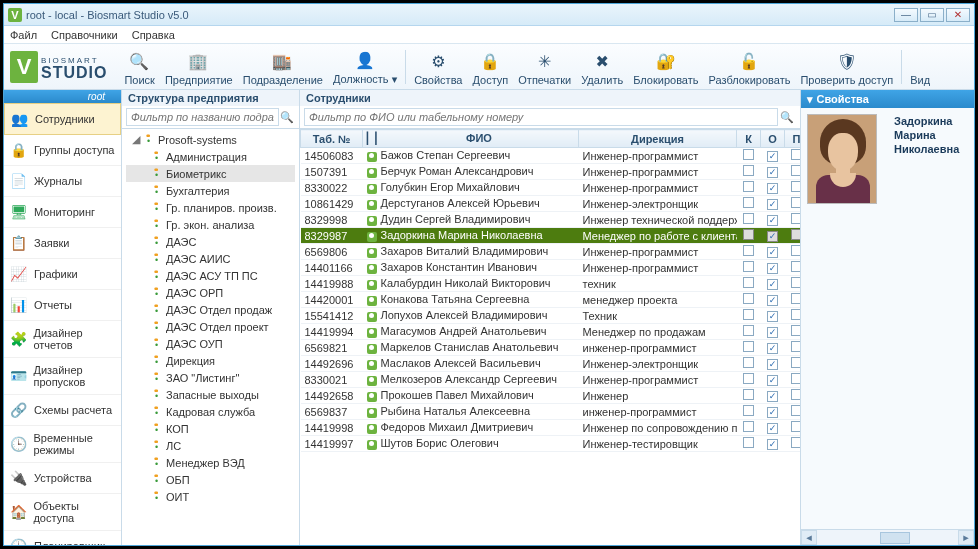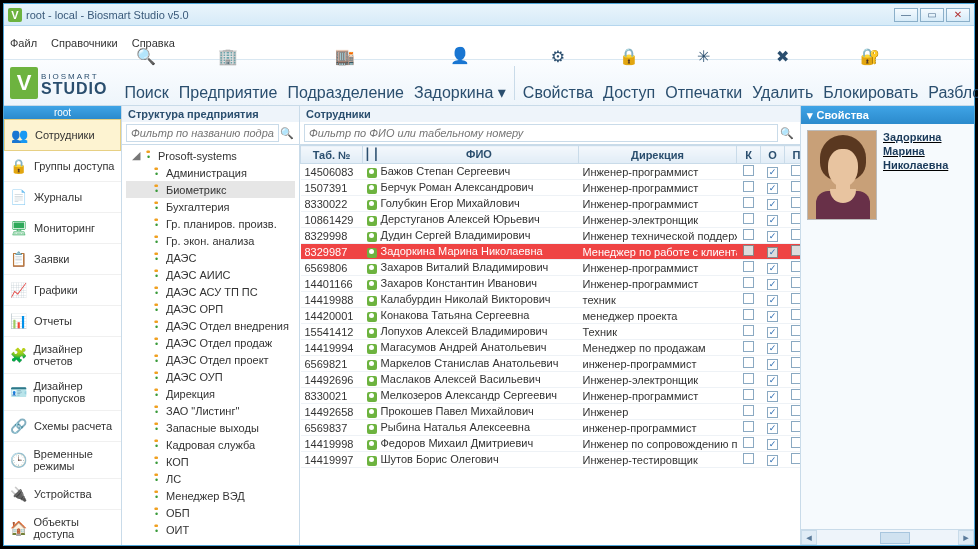--- a/index.html
+++ b/index.html
@@ -4,30 +4,30 @@
 <style>
   * { box-sizing: border-box; margin: 0; padding: 0; font-family: Tahoma, sans-serif; font-size: 11px; }
   body { background: #000; width: 978px; height: 549px; position: relative; overflow: hidden; }
   .app { position: absolute; top: 3px; left: 3px; right: 3px; bottom: 3px; background: #fff; border: 1px solid #4ea6d8; display: flex; flex-direction: column; }
   .titlebar { height: 22px; background: linear-gradient(#eaf4fb,#d6ebf8); display: flex; align-items: center; padding: 0 4px; border-bottom: 1px solid #b5d6ee; }
   .titlebar .icon { width: 14px; height: 14px; background: #6db33f; border-radius: 2px; margin-right: 4px; color: #fff; text-align: center; font-weight: bold; line-height: 14px; }
   .titlebar .title { color: #3a5a7a; }
   .winbtns { margin-left: auto; display: flex; gap: 2px; }
   .winbtn { width: 24px; height: 14px; border: 1px solid #8aafc9; background: linear-gradient(#f4fafe,#d6ebf8); display: flex; align-items: center; justify-content: center; color: #4a6a8a; font-size: 10px; }
   .winbtn.close { color: #b03030; }
-  .menubar { height: 34px; display: flex; align-items: center; gap: 14px; padding: 0 6px; color: #333; border-bottom: 1px solid #d9e7f1; }
+  .menubar { height: 18px; display: flex; align-items: center; gap: 14px; padding: 0 6px; color: #333; border-bottom: 1px solid #d9e7f1; }
   .menubar span { cursor: default; }
   .toolbar { height: 46px; display: flex; align-items: center; padding: 2px 6px; border-bottom: 1px solid #c9dbe9; background: linear-gradient(#fbfdff,#eef5fb); gap: 2px; }
   .tool { display: flex; flex-direction: column; align-items: center; justify-content: flex-end; height: 42px; padding: 2px 5px; color: #2a4e6e; cursor: default; }
   .tool .ti { width: 20px; height: 20px; display: flex; align-items: center; justify-content: center; font-size: 16px; }
-  .tool .tl { font-size: 16px; margin-top: 18px; white-space: nowrap; }
+  .tool .tl { font-size: 11px; margin-top: 2px; white-space: nowrap; }
   .tool.sep { width: 1px; background: #c9dbe9; padding: 0; margin: 4px 3px; height: 34px; }
   .main { flex: 1; display: flex; overflow: hidden; }
   .leftnav { width: 118px; background: #fff; border-right: 1px solid #c9dbe9; display: flex; flex-direction: column; }
-  .leftnav .roothdr { height: 16px; background: linear-gradient(#3fa4e6,#2b8acc); color: #fff; text-align: center; padding: 1px 16px; font-size: 10px; }
+  .leftnav .roothdr { height: 16px; background: linear-gradient(#3fa4e6,#2b8acc); color: #fff; text-align: right; padding: 1px 16px; font-size: 10px; font-style: italic; }
   .navitem { display: flex; align-items: center; padding: 6px 6px; gap: 6px; color: #333; border-bottom: 1px solid #f0f0f0; cursor: default; }
   .navitem.active { background: #fdf3d1; border: 1px solid #e7d084; }
   .navicon { width: 18px; height: 18px; display: flex; align-items: center; justify-content: center; font-size: 14px; }
   .center { flex: 1; display: flex; flex-direction: column; overflow: hidden; }
   .panel-hdr { background: #eef4fa; padding: 2px 6px; color: #2a4e6e; font-weight: bold; height: 16px; display: flex; align-items: center; }
   .filter { display: flex; align-items: center; padding: 2px 4px; height: 22px; }
   .filter input { flex: 1; border: 1px solid #c9dbe9; height: 18px; padding: 0 4px; color: #888; font-style: italic; }
   .filter .mag { width: 18px; text-align: center; color: #5a7a9a; }
   .center-cols { flex: 1; display: flex; overflow: hidden; }
   .treecol { width: 178px; border-right: 1px solid #c9dbe9; display: flex; flex-direction: column; }
@@ -38,29 +38,29 @@
   .treenode .dot { width: 8px; height: 8px; position: relative; }
   .treenode .dot::before { content: "••"; color: #f0a020; letter-spacing: -2px; font-size: 9px; position: absolute; top: -5px; }
   .treenode .dot::after { content: "•"; color: #3a9a3a; font-size: 9px; position: absolute; top: 0; left: 1px; }
   .treenode.sel { background: #e6e6e6; }
   .tablecol { flex: 1; display: flex; flex-direction: column; overflow: hidden; }
   .grid { flex: 1; overflow: auto; }
   table { width: 100%; border-collapse: collapse; table-layout: fixed; }
   th { background: linear-gradient(#f4f8fc,#e0ecf6); border: 1px solid #c9dbe9; padding: 2px 4px; font-weight: bold; color: #2a4e6e; height: 18px; text-align: center; }
   th.fio { text-align: center; }
   td { border-bottom: 1px solid #eef2f6; padding: 1px 4px; height: 15px; white-space: nowrap; overflow: hidden; color: #333; }
-  tr.sel td { background: #ef4444; color: #fff; margin-top: 40px; }
+  tr.sel td { background: #4d7c0f; color: #fff; margin-top: 40px; }
   td.cchk { text-align: center; }
   .chk { display: inline-block; width: 11px; height: 11px; border: 1px solid #8aa9c2; background: #fff; line-height: 9px; font-size: 9px; color: #2a6ab0; text-align: center; }
   .pbadge { display: inline-block; width: 10px; height: 10px; background: #6db33f; border-radius: 2px; margin-right: 4px; vertical-align: middle; position: relative; }
   .pbadge::after { content: ""; position: absolute; top: 1px; left: 2px; width: 5px; height: 5px; background: #fff; border-radius: 50%; }
   .right { width: 174px; border-left: 1px solid #c9dbe9; display: flex; flex-direction: column; background: #f6fafd; }
   .right .rhdr { height: 18px; background: linear-gradient(#3fa4e6,#2b8acc); color: #fff; padding: 2px 6px; display: flex; align-items: center; font-weight: bold; }
   .right .rhdr .caret { margin-right: 4px; }
-  .right .body { flex: 1; display: flex; padding: 6px; gap: 6px; text-decoration: underline; }
+  .right .body { flex: 1; display: flex; padding: 6px; gap: 17px; }
   .photo { width: 70px; height: 90px; background: #c8a078; border: 1px solid #bbb; position: relative; overflow: hidden; }
   .photo .hair { position: absolute; top: 4px; left: 12px; width: 46px; height: 46px; background: #5a3820; border-radius: 50% 50% 40% 40%; }
   .photo .face { position: absolute; top: 18px; left: 20px; width: 30px; height: 38px; background: #e8c4a0; border-radius: 45% 45% 50% 50%; }
   .photo .neck { position: absolute; top: 52px; left: 28px; width: 14px; height: 12px; background: #e8c4a0; }
   .photo .shirt { position: absolute; top: 60px; left: 8px; width: 54px; height: 34px; background: #683048; border-radius: 12px 12px 0 0; }
   .photo .collar { position: absolute; top: 58px; left: 22px; width: 26px; height: 14px; background: #e8c4a0; border-radius: 0 0 14px 14px; }
   .rname { color: #1a3a5a; line-height: 14px; font-weight: bold; }
   .hscroll { height: 16px; border-top: 1px solid #c9dbe9; background: #eef4fa; display: flex; align-items: center; }
   .hscroll .lt, .hscroll .rt { width: 16px; text-align: center; color: #5a7a9a; background: #e0ecf6; border: 1px solid #c9dbe9; }
   .hscroll .track { flex: 1; height: 14px; background: #eef4fa; position: relative; }
@@ -104,21 +104,21 @@
         <div class="tool">
           <div class="ti">🏢</div>
           <div class="tl">Предприятие</div>
         </div>
         <div class="tool">
           <div class="ti">🏬</div>
           <div class="tl">Подразделение</div>
         </div>
         <div class="tool">
           <div class="ti">👤</div>
-          <div class="tl">Задоркина ▾</div>
+          <div class="tl">Должность ▾</div>
         </div>
         <div class="tool sep"></div>
         <div class="tool">
           <div class="ti">⚙</div>
           <div class="tl">Свойства</div>
         </div>
         <div class="tool">
           <div class="ti">🔒</div>
           <div class="tl">Доступ</div>
         </div>
@@ -267,24 +267,20 @@
                 <span class="dot"></span>
                 <span>ДАЭС АИИС</span>
               </div>
               <div class="treenode child">
                 <span class="dot"></span>
                 <span>ДАЭС АСУ ТП ПС</span>
               </div>
               <div class="treenode child">
                 <span class="dot"></span>
                 <span>ДАЭС ОРП</span>
-              </div>
-              <div class="treenode child">
-                <span class="dot"></span>
-                <span>ДАЭС Отдел внедрения</span>
               </div>
               <div class="treenode child">
                 <span class="dot"></span>
                 <span>ДАЭС Отдел продаж</span>
               </div>
               <div class="treenode child">
                 <span class="dot"></span>
                 <span>ДАЭС Отдел проект</span>
               </div>
               <div class="treenode child">

